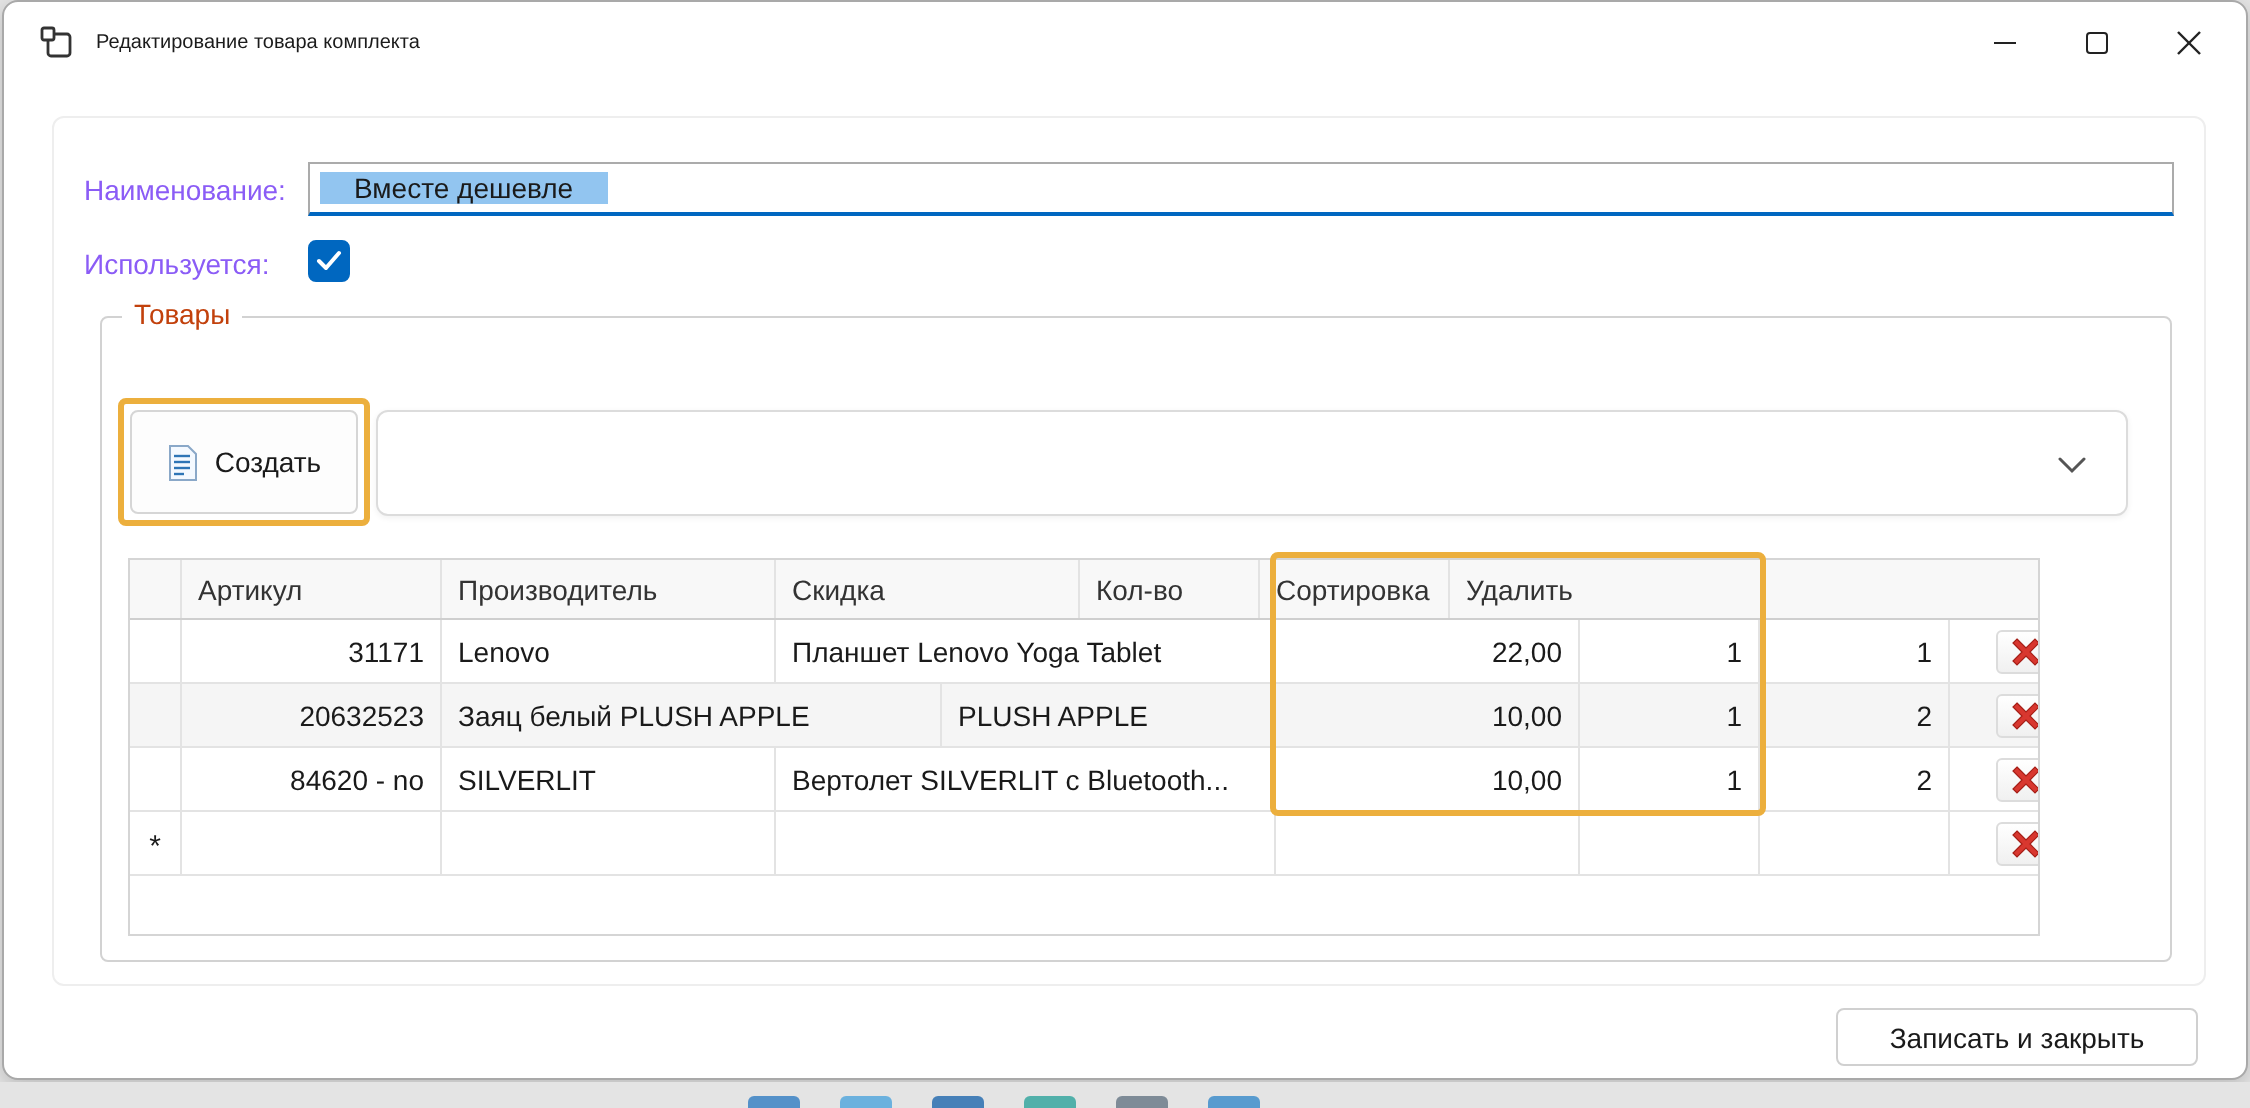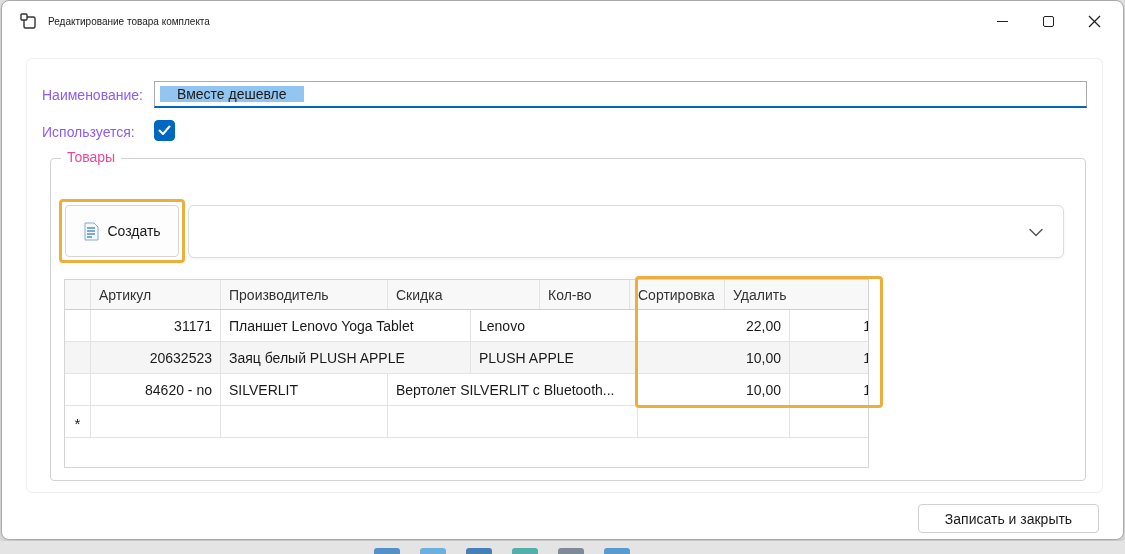--- a/index.html
+++ b/index.html
@@ -43,38 +43,38 @@
     display: flex; align-items: center; justify-content: center;
   }
 
   
   .group {
     position: absolute; left: 48px; top: 157px; width: 1036px; height: 323px;
     border: 1px solid #d2d2d2; border-radius: 4px; background: #fff;
   }
   .group-label {
     position: absolute; top: -10px; left: 10px; background: #fff;
-    padding: 0 6px; font-size: 14px; color: #ec4899;
+    padding: 0 6px; font-size: 14px; color: #c2410c;
   }
   .create-btn {
     position: absolute; left: 63px; top: 204px; width: 114px; height: 52px;
     background: #fdfdfd; border: 1px solid #d6d6d6; border-radius: 4px;
     display: flex; align-items: center; justify-content: center; gap: 8px;
     font-size: 14px; color: #1a1a1a;
   }
   .combo {
     position: absolute; left: 186px; top: 204px; width: 876px; height: 53px;
     border: 1px solid #dcdcdc; border-radius: 6px; background: #fff;
     box-shadow: 0 1px 3px rgba(0,0,0,.06);
   }
   .combo-chevron { position: absolute; right: 20px; top: 22px; }
 
   
   .grid {
-    position: absolute; left: 62px; top: 278px; width: 805px; height: 189px;
+    position: absolute; left: 62px; top: 278px; width: 956px; height: 189px;
     border: 1px solid #d5d5d5; background: #fff; display: flex; overflow: hidden;
   }
   .grid-table { width: 986px; }
   .grid-header {
     display: flex; height: 30px; background: #f8f8f8;
     border-bottom: 1px solid #cfcfcf; font-size: 14px; color: #333;
   }
   .hcell { border-right: 1px solid #e3e3e3; padding: 0 8px; display: flex; align-items: center; }
   .grid-row { display: flex; height: 32px; border-bottom: 1px solid #e3e3e3; font-size: 14px; background: #fff; }
   .grid-row.alt { background: #f5f5f5; }
@@ -185,22 +185,22 @@
           <div class="hcell c2">Производитель</div>
           <div class="hcell c4">Скидка</div>
           <div class="hcell c5">Кол-во</div>
           <div class="hcell c6">Сортировка</div>
           <div class="hcell c7">Удалить</div>
         </div>
 
         <div class="grid-row">
           <div class="cell c0"></div>
           <div class="cell c1 num">31171</div>
+          <div class="cell c2">Lenovo</div>
           <div class="cell c3">Планшет Lenovo Yoga Tablet</div>
-          <div class="cell c2">Lenovo</div>
           <div class="cell c4 num">22,00</div>
           <div class="cell c5 num">1</div>
           <div class="cell c6 num">1</div>
           <div class="cell c7 ctr">
             <span class="del-btn">
               <svg width="14" height="14" viewBox="0 0 14 14">
                 <path d="M2.5 0.5 L7 5 L11.5 0.5 L13.5 2.5 L9 7 L13.5 11.5 L11.5 13.5 L7 9 L2.5 13.5 L0.5 11.5 L5 7 L0.5 2.5 Z" fill="#d8372f" stroke="#a51e16" stroke-width="0.6"></path>
               </svg>
             </span>
           </div>

